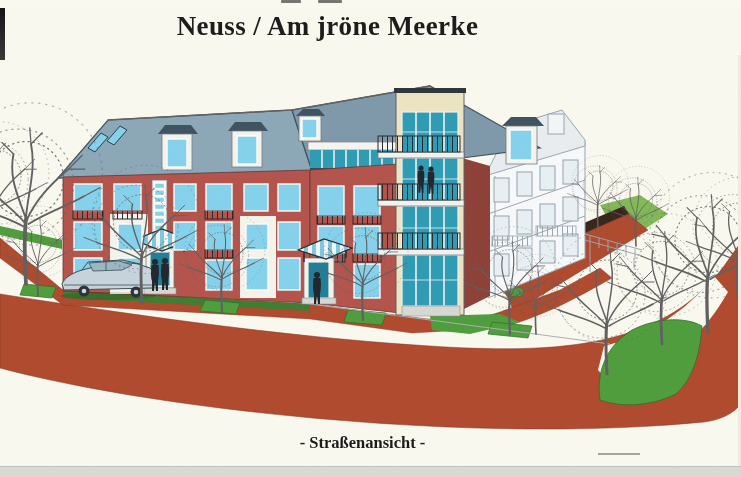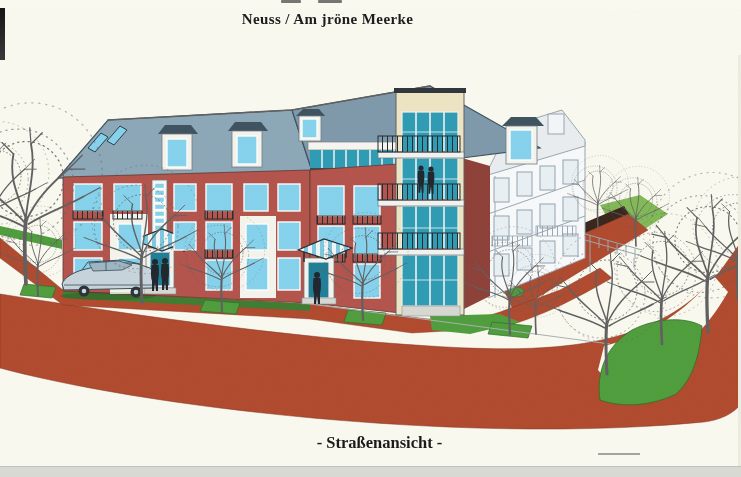--- a/index.html
+++ b/index.html
@@ -6,22 +6,22 @@
     --page:#faf9ef; --ink:#1b1b1b; --roofA:#8ca7b7; --roofB:#7e99aa; --roofDark:#3f5260;
     --brick:#b3544c; --brickShade:#8d4038; --stucco:#f4f3ec; --window:#85d2ec; --glassTeal:#2e9cb4;
     --trim:#ece4c2; --paving:#b04a2e; --pavingDark:#7d3320; --grass:#4f9d3d; --grassDark:#2f6d24;
     --grassLight:#82b957; --wallDark:#38251b; --treeLine:#606060; --carBody:#c7d4dc;
     --lineArt:#98a6b1; --people:#20262d; --scan:#d9d9d3;
   }
   html,body{margin:0;padding:0;background:#e8e8e2;}
   .stage{position:relative;width:741px;height:477px;background:var(--page);overflow:hidden;
          font-family:"Liberation Serif", serif;}
   .title{position:absolute;top:11px;left:0;width:655px;text-align:center;
-         font-size:15px;font-weight:bold;letter-spacing:.4px;color:var(--ink);}
-  .caption{position:absolute;top:433px;left:17px;width:725px;text-align:center;
+         font-size:27px;font-weight:bold;letter-spacing:.4px;color:var(--ink);}
+  .caption{position:absolute;top:433px;left:0;width:725px;text-align:center;
          font-size:16.5px;font-weight:bold;color:var(--ink);}
   .render{position:absolute;left:0;top:0;}
   .scan-mark-left{position:absolute;left:0;top:8px;width:5px;height:52px;
          background:linear-gradient(180deg,#151515,#3a3a3a);}
   .scan-dash{position:absolute;top:0;height:3px;background:#4a4a4a;opacity:.75;border-radius:1px;}
   .scan-strip-bottom{position:absolute;left:0;top:466px;width:741px;height:11px;
          background:var(--scan);border-top:1px solid #c2c2bb;}
   .scan-line{position:absolute;left:598px;top:453px;width:42px;height:2px;background:#8f8f89;opacity:.8;}
   .scan-edge-right{position:absolute;left:738px;top:55px;width:3px;height:412px;background:#ecebe0;}
   

